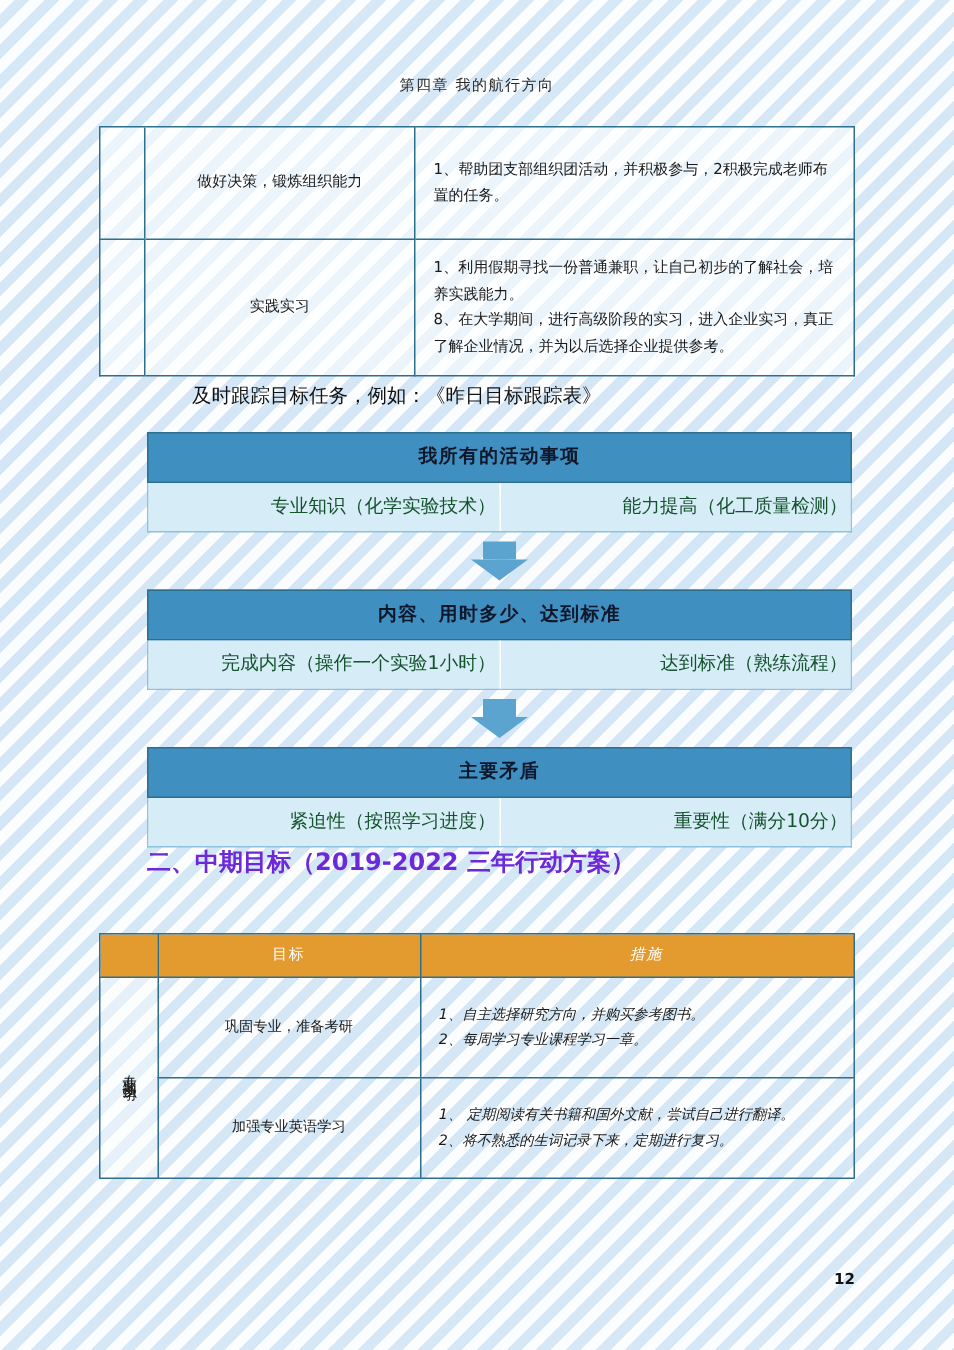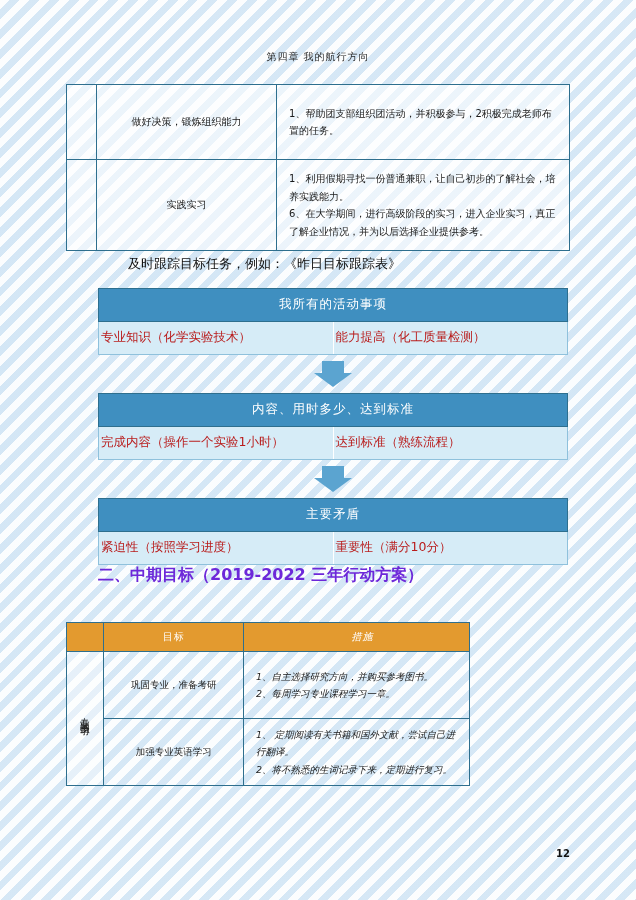--- a/index.html
+++ b/index.html
@@ -92,40 +92,41 @@
 
   
   .flow {
     position: absolute;
     left: 98px;
     top: 276px;
     width: 470px;
   }
   .band {
     background: #3f8fc0;
-    color: #ffffff;
+    color: #0f172a;
     text-align: center;
     font-size: 12.5px;
     letter-spacing: 1px;
     padding: 7px 0 8px 0;
     border: 1px solid #2e6f8e;
+    font-weight: bold;
   }
   .band.blue-dark { background: #3f8fc0; }
   .pair {
     display: flex;
     border-left: 1px solid #8fc1dc;
     border-right: 1px solid #8fc1dc;
     border-bottom: 1px solid #8fc1dc;
   }
   .pair .cell {
     flex: 1;
     background: #d6ecf7;
-    text-align: left;
+    text-align: right;
     font-size: 12.5px;
-    color: #b91c1c;
+    color: #14532d;
     padding: 7px 2px 8px 2px;
   }
   .pair .cell + .cell {
     border-left: 1px solid #ffffff;
   }
   .arrow-wrap {
     display: flex;
     justify-content: center;
     margin: 6px 0 6px 0;
   }
@@ -152,21 +153,21 @@
     font-size: 16px;
     font-weight: bold;
     color: #6d28d9;
   }
 
   
   .table-bottom {
     position: absolute;
     left: 66px;
     top: 610px;
-    width: 404px;
+    width: 504px;
     border-collapse: collapse;
     border: 1px solid #2e6f8e;
   }
   .table-bottom td, .table-bottom th {
     border: 1px solid #2e6f8e;
     font-size: 9.5px;
     color: #1a1a1a;
     line-height: 1.8;
     padding: 5px 8px;
     vertical-align: middle;
@@ -229,21 +230,21 @@
     <tbody>
         <tr class="r1">
       <td class="col-narrow"></td>
       <td class="col-label">做好决策，锻炼组织能力</td>
       <td class="col-body">1、帮助团支部组织团活动，并积极参与，2积极完成老师布置的任务。</td>
     </tr>
     <tr class="r2">
       <td class="col-narrow"></td>
       <td class="col-label">实践实习</td>
       <td class="col-body" style="white-space: pre-line;">1、利用假期寻找一份普通兼职，让自己初步的了解社会，培养实践能力。
-6、在大学期间，进行高级阶段的实习，进入企业实习，真正了解企业情况，并为以后选择企业提供参考。</td>
+8、在大学期间，进行高级阶段的实习，进入企业实习，真正了解企业情况，并为以后选择企业提供参考。</td>
     </tr>
   </tbody>
     </table>
 
   <div class="caption-line">及时跟踪目标任务，例如：《昨日目标跟踪表》</div>
 
   <div class="flow">
 
     <div class="block">
       <div class="band blue-dark">我所有的活动事项</div>

